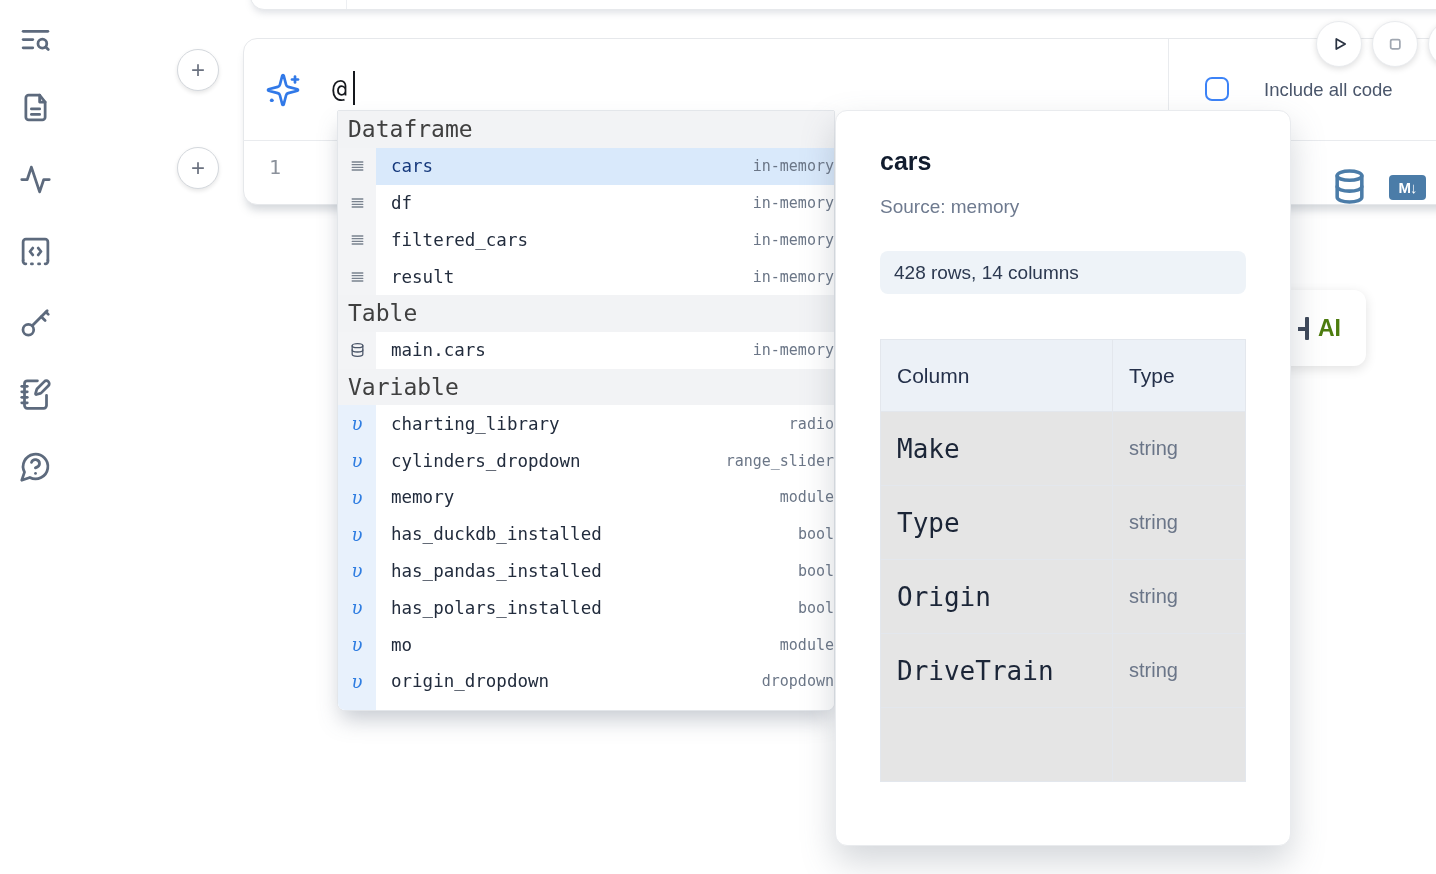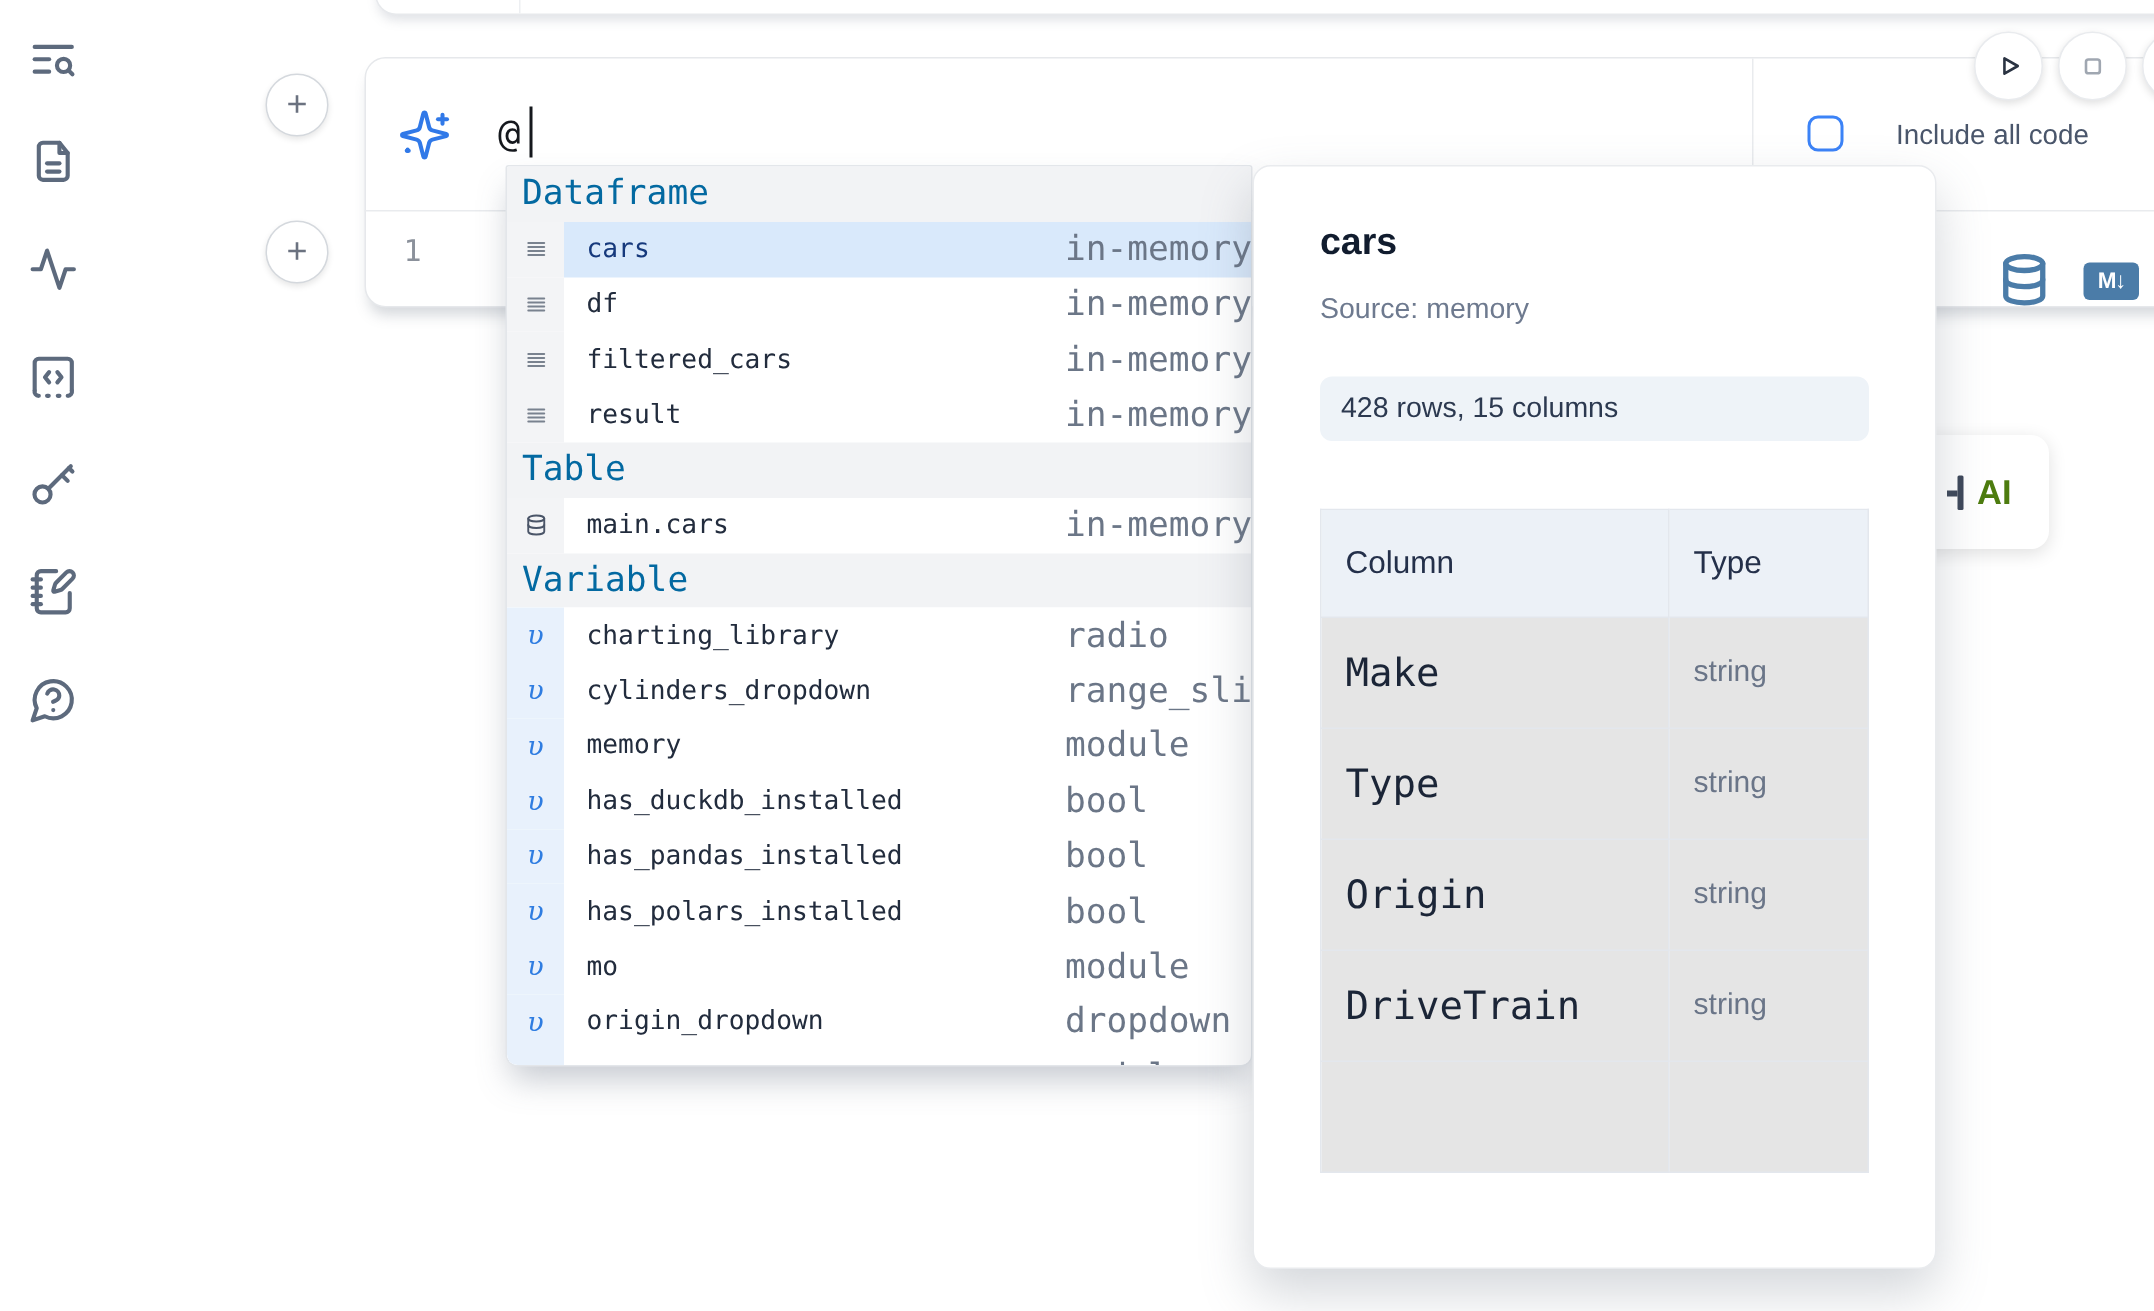--- a/index.html
+++ b/index.html
@@ -63,31 +63,31 @@
     border-radius:12px; box-shadow:0 3px 12px rgba(0,0,0,.12); z-index:2;
     display:flex; align-items:center; justify-content:flex-end; padding-right:25px; cursor:pointer; }
   .ai-btn .partial-h { position:relative; width:4px; height:23px; background:#3d4759; border-radius:1px; margin-right:9px; }
   .ai-btn .partial-h::before { content:""; position:absolute; left:-7px; top:10px; width:7px; height:4px; background:#3d4759; }
   .ai-btn .ai-label { font-size:23px; font-weight:bold; color:#4d7c0f; }
 
   
   .dropdown { position:absolute; left:337px; top:110px; width:498px; height:601px;
     background:#fff; border:1px solid #e3e6ea; border-radius:2px 2px 8px 8px;
     box-shadow:0 12px 22px -4px rgba(90,100,120,.35); overflow:hidden; z-index:5; }
-  .dd-sec-h { height:36.8px; background:#f2f3f5; color:#0369a1; font-size:23px;
+  .dd-sec-h { height:36.8px; background:#f2f3f5; color:#404040; font-size:23px;
     display:flex; align-items:center; padding-left:10px; font-family:"DejaVu Sans Mono", monospace; }
   .dd-row { height:36.8px; display:flex; align-items:stretch; background:#fff; cursor:pointer; }
   .dd-gutter { width:38px; flex:none; display:flex; align-items:center; justify-content:center; background:#f3f4f6; }
   .dd-row.kind-variable .dd-gutter { background:#e8f1fc; }
   .dd-main { flex:1; display:flex; align-items:center; min-width:0; }
   .dd-row.selected .dd-main { background:#d9e9fb; }
   .dd-name { font-family:"DejaVu Sans Mono", monospace; font-size:17.5px; color:#222c3d; padding-left:15px; white-space:nowrap; }
   .dd-row.selected .dd-name { color:#16397c; }
-  .dd-type { font-family:"DejaVu Sans Mono", monospace; font-size:23px; color:#6b7687;
-    margin-left:auto; width:124px; flex:none; 
+  .dd-type { font-family:"DejaVu Sans Mono", monospace; font-size:15px; color:#6b7687;
+    margin-left:auto; width:124px; flex:none; text-align:right; 
     white-space:nowrap; overflow:hidden; }
   .dd-gutter svg { width:17px; height:16px; stroke:#79828f; fill:none; stroke-width:1.9; stroke-linecap:round; }
   .dd-row.kind-table .dd-gutter svg { stroke:#4a5568; }
   .var-glyph { font-family:"DejaVu Serif", serif; font-style:italic; font-size:18px; color:#2f7de1; }
 
   
   .popup { position:absolute; left:835px; top:110px; width:456px; height:736px; background:#fff;
     border:1px solid #e9ebee; border-radius:12px; box-shadow:0 16px 34px rgba(100,110,125,.28);
     z-index:6; padding:0 44px; }
   .popup-title { margin-top:36px; font-size:25px; font-weight:bold; color:#111c2e; }
@@ -372,21 +372,21 @@
         <span class="dd-main">
           <span class="dd-name">pd</span>
           <span class="dd-type">module</span>
         </span>
       </div>
     </div>
 
   <div class="popup">
     <div class="popup-title">cars</div>
     <div class="popup-source">Source: memory</div>
-    <div class="popup-badge">428 rows, 15 columns</div>
+    <div class="popup-badge">428 rows, 14 columns</div>
     <div class="popup-table-clip">
       <table class="ptable">
         <thead>
             <tr>
           <th class="w-col">Column</th>
           <th class="w-type">Type</th>
         </tr>
           </thead>
         <tbody id="ptable-body">
             <tr>

